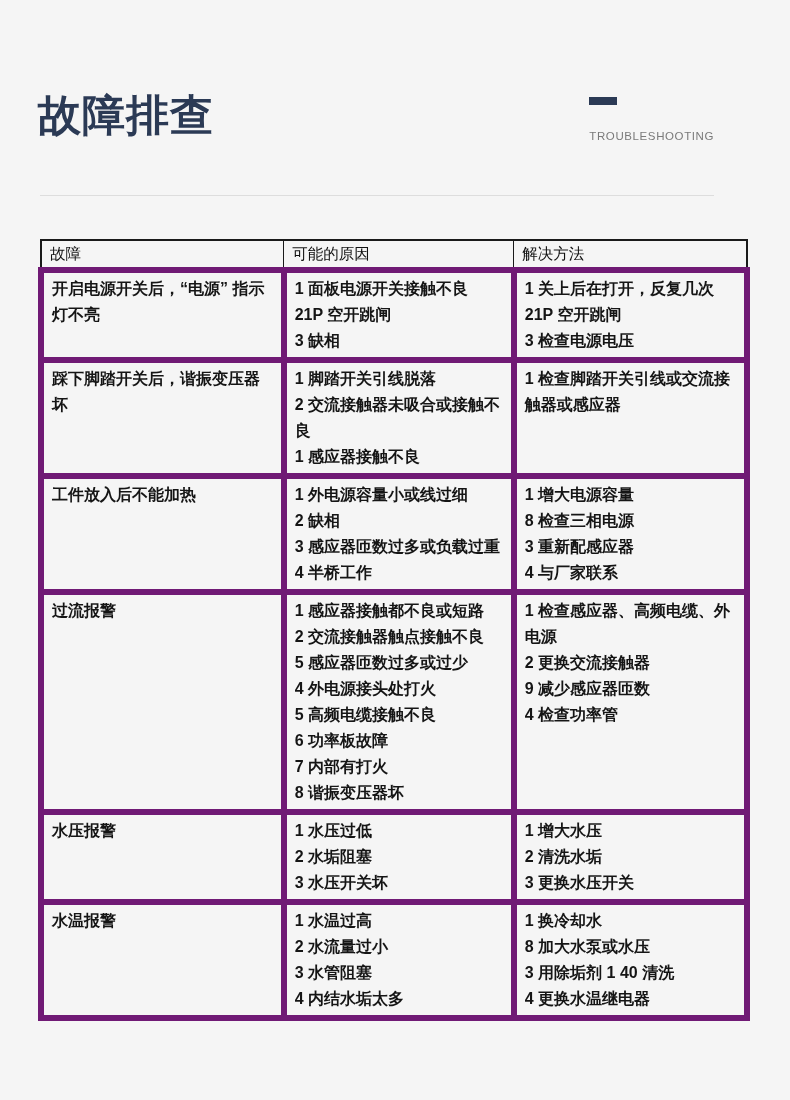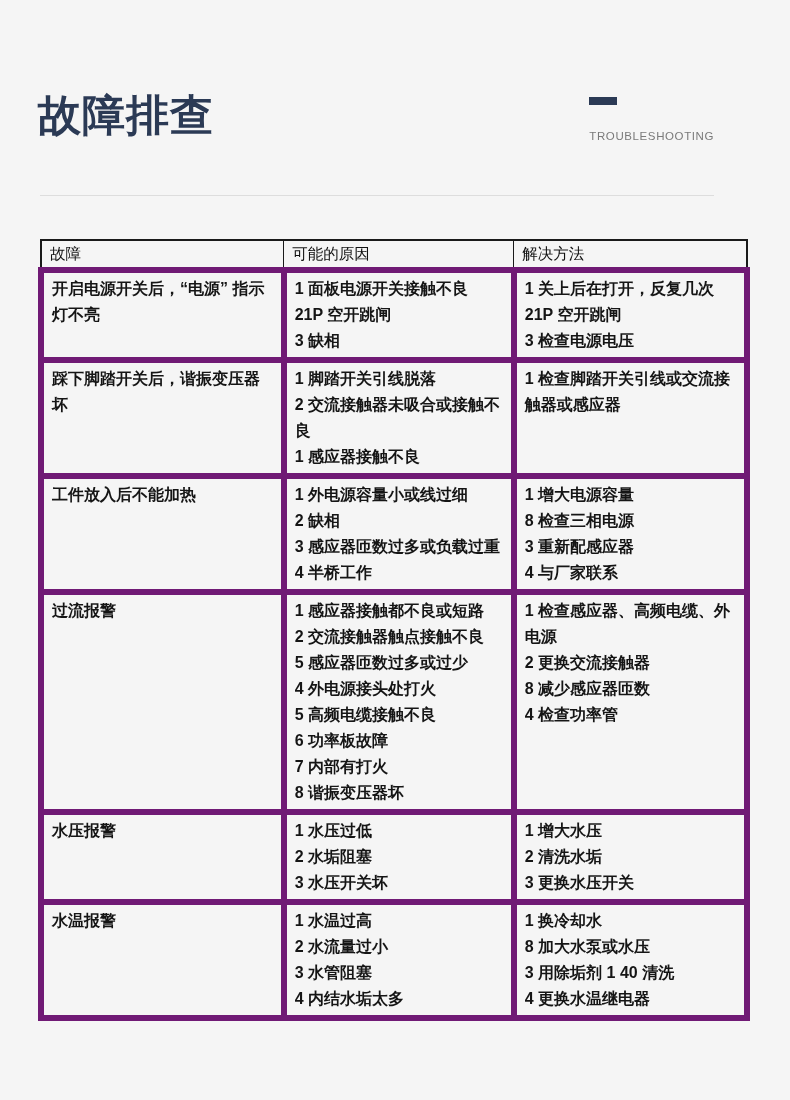--- a/index.html
+++ b/index.html
@@ -171,21 +171,21 @@
             <div class="line">5 感应器匝数过多或过少</div>
             <div class="line">4 外电源接头处打火</div>
             <div class="line">5 高频电缆接触不良</div>
             <div class="line">6 功率板故障</div>
             <div class="line">7 内部有打火</div>
             <div class="line">8 谐振变压器坏</div>
           </td>
           <td>
             <div class="line">1 检查感应器、高频电缆、外电源</div>
             <div class="line">2 更换交流接触器</div>
-            <div class="line">8 减少感应器匝数</div>
+            <div class="line">9 减少感应器匝数</div>
             <div class="line">4 检查功率管</div>
           </td>
         </tr>
         <tr>
           <td>
             <div class="line">水压报警</div>
           </td>
           <td>
             <div class="line">1 水压过低</div>
             <div class="line">2 水垢阻塞</div>

